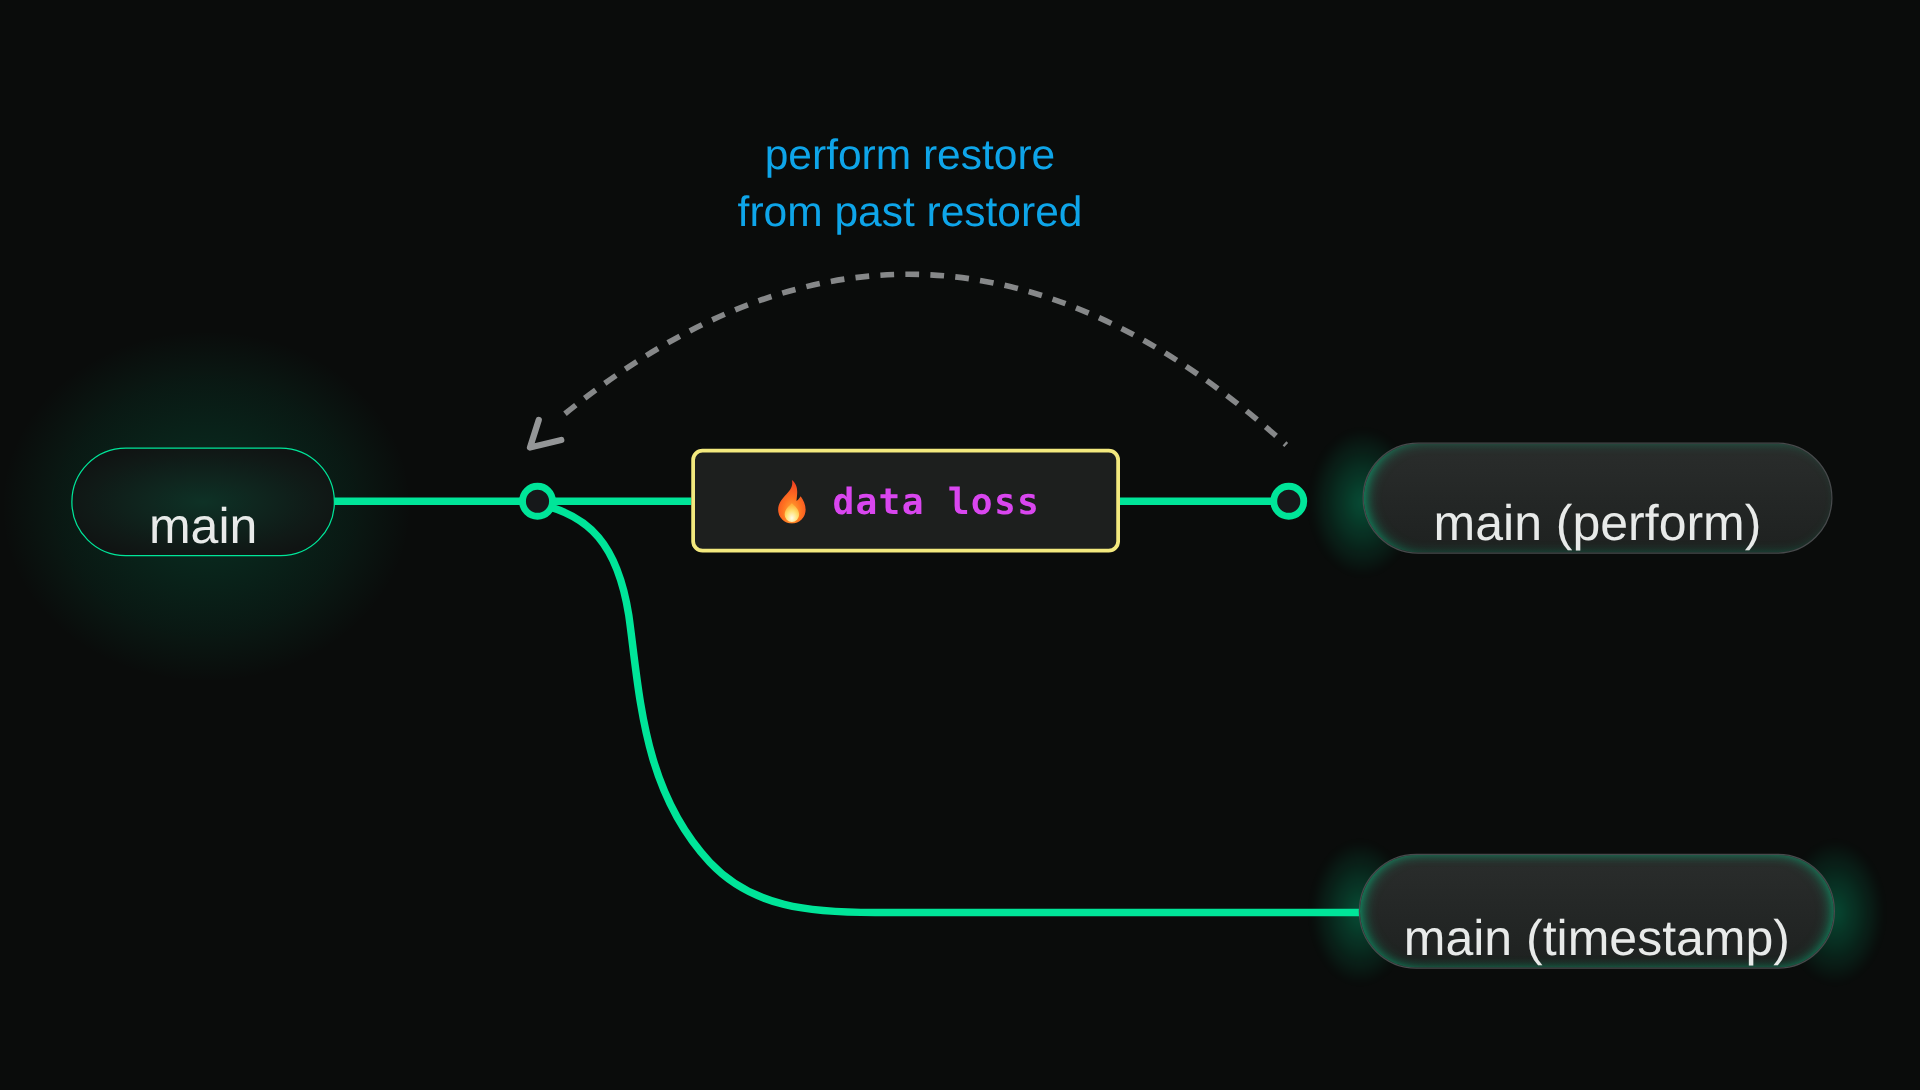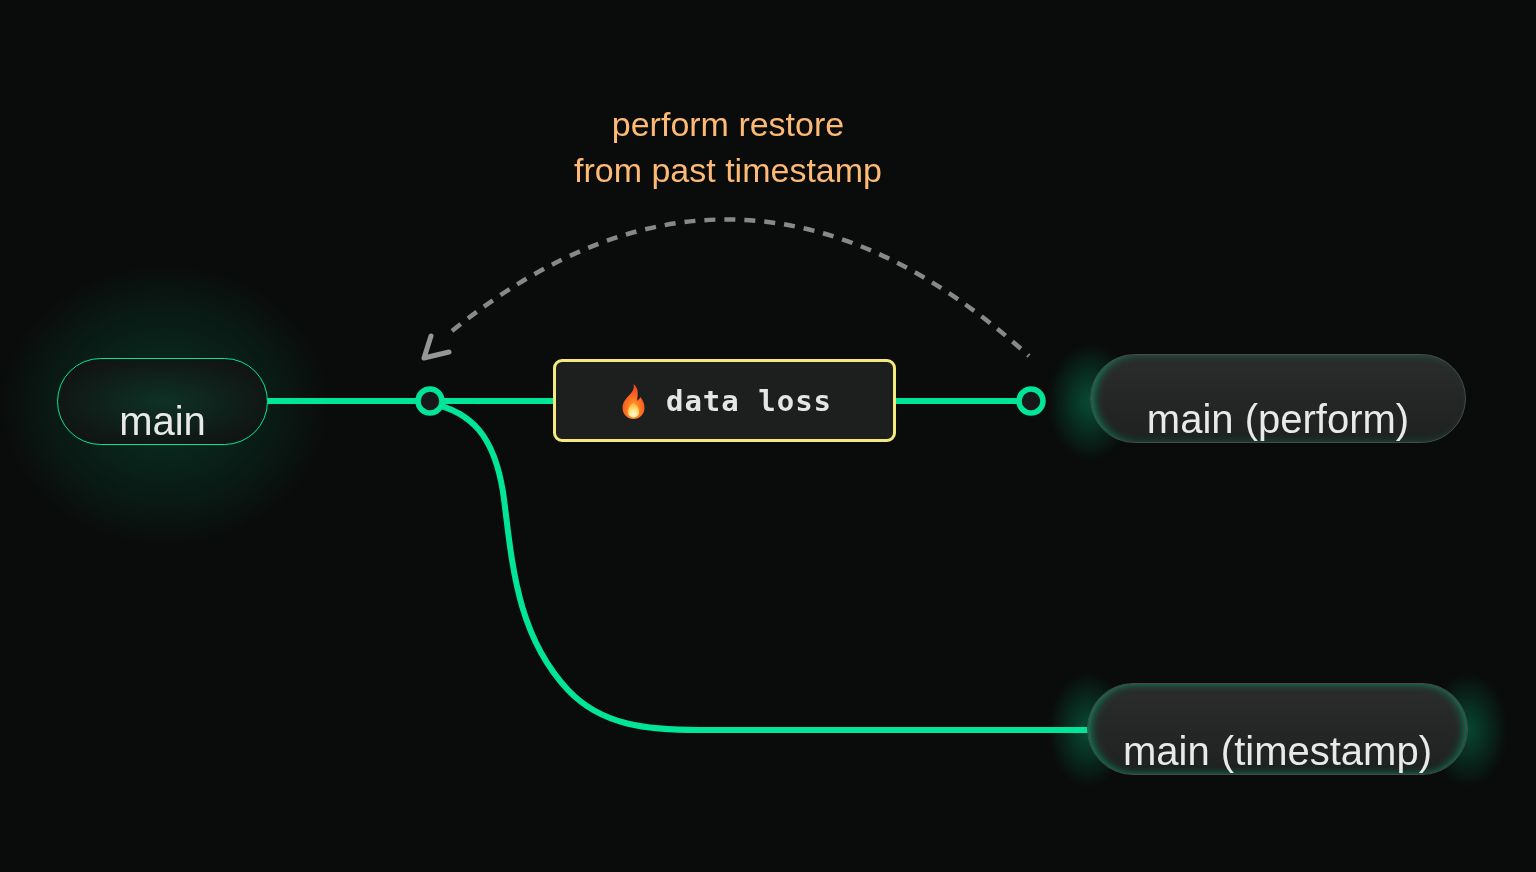--- a/index.html
+++ b/index.html
@@ -42,21 +42,21 @@
     left: 1412px; top: 648px;
     width: 112px; height: 164px;
     background: radial-gradient(closest-side, rgba(0,229,153,0.28), rgba(0,229,153,0) 70%);
     filter: blur(3px);
   }
   .caption {
     position: absolute;
     left: 728px; top: 101px;
     transform: translateX(-50%);
     text-align: center;
-    color: #fdba74;
+    color: #0ea5e9;
     font-size: 34px;
     line-height: 46px;
     font-weight: 400;
     white-space: nowrap;
   }
   .pill {
     position: absolute;
     display: flex;
     align-items: flex-end;
     justify-content: center;
@@ -98,21 +98,21 @@
     background: #1d1f1e;
     display: flex;
     align-items: center;
     justify-content: center;
     gap: 16px;
   }
   .loss-box .label {
     font-family: "DejaVu Sans Mono", monospace;
     font-weight: 700;
     font-size: 29px;
-    color: #e5e5e5;
+    color: #d946ef;
     letter-spacing: 1px;
     white-space: nowrap;
   }
   .flame { display: block; }
 </style>
 </head>
 <body>
 
 <div class="canvas">
 
@@ -135,21 +135,21 @@
     <path d="M 452 331 Q 742 96 1029 356" fill="none" stroke="#868889" stroke-width="4.5" stroke-dasharray="11 9"></path>
 
     <polyline points="431,336 424,358 449,352" fill="none" stroke="#949697" stroke-width="5" stroke-linecap="round" stroke-linejoin="round"></polyline>
 
     <circle cx="430" cy="401" r="12" fill="#16181a" stroke="#00e599" stroke-width="5.5"></circle>
     <circle cx="1031" cy="401" r="12" fill="#16181a" stroke="#00e599" stroke-width="5.5"></circle>
   </svg>
 
   <div class="caption">
     <div>perform restore</div>
-    <div>from past timestamp</div>
+    <div>from past restored</div>
   </div>
 
   <div class="pill main">
     <span>main</span>
   </div>
 
   <div class="loss-box">
     <svg class="flame" viewBox="0 0 24 26" width="33" height="36">
       <defs>
         <radialGradient id="flameOuter" cx="50%" cy="75%" r="75%">

